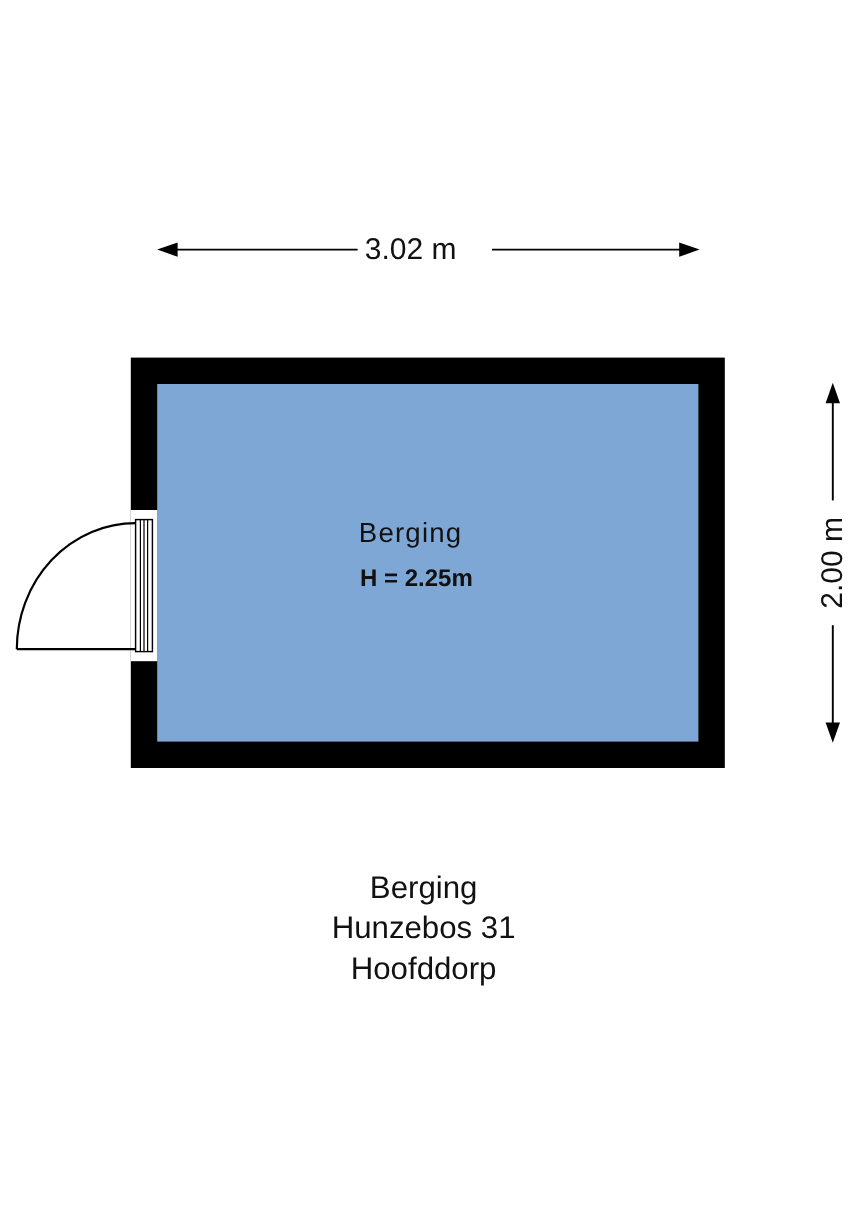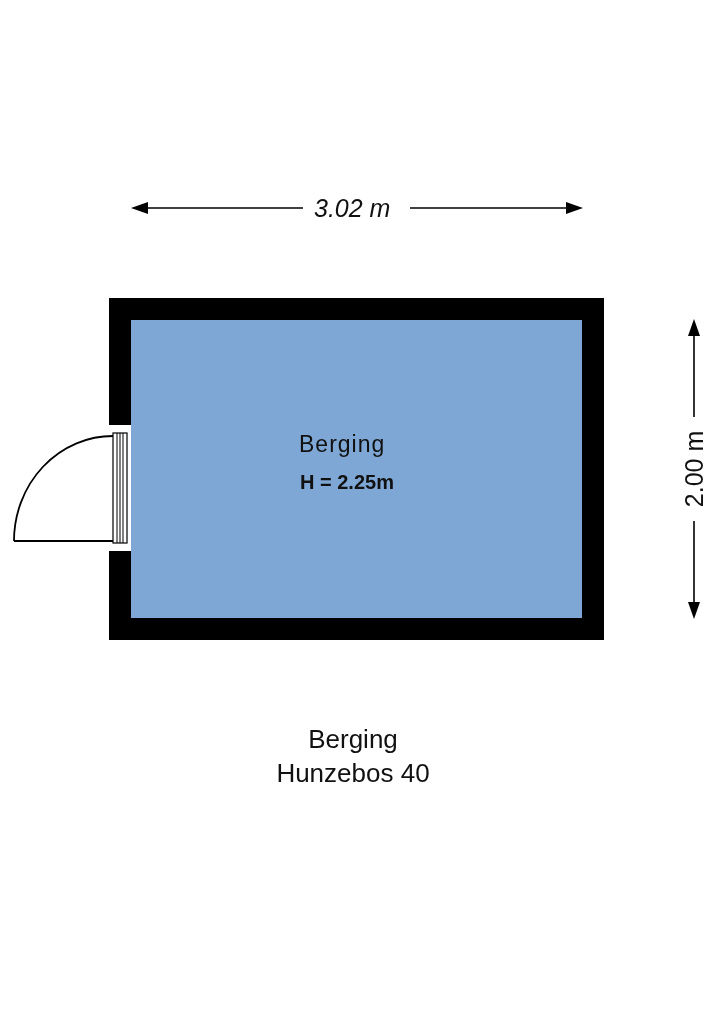--- a/index.html
+++ b/index.html
@@ -41,23 +41,24 @@
   <g>
     <rect x="113" y="433" width="14" height="110" fill="#fff" stroke="#000" stroke-width="1.2"></rect>
     <line x1="117" y1="433" x2="117" y2="543" stroke="#000" stroke-width="1"></line>
     <line x1="120" y1="433" x2="120" y2="543" stroke="#000" stroke-width="1"></line>
     <line x1="123" y1="433" x2="123" y2="543" stroke="#000" stroke-width="1"></line>
     <line x1="14" y1="541" x2="113" y2="541" stroke="#000" stroke-width="1.8"></line>
     <path d="M 14 541 A 99 105 0 0 1 113 436" fill="none" stroke="#000" stroke-width="1.8"></path>
   </g>
 </svg>
 
-<div class="abs dim-text" style="left:308px;top:196px;font-style:italic;">3.02 m</div>
+<div class="abs dim-text" style="left:298px;top:196px;">3.02 m</div>
 
 <div class="abs dim-text" style="left:694px;top:469px;transform:translate(-50%,-50%) rotate(-90deg);white-space:nowrap;">2.00 m</div>
 
 <div class="abs room-label" style="left:299px;top:431px;">Berging</div>
 <div class="abs room-height" style="left:300px;top:471px;">H = 2.25m</div>
 
 <div class="abs caption" style="left:153px;top:722px;">
   <div>Berging</div>
-  <div>Hunzebos 40</div>
+  <div>Hunzebos 31</div>
+  <div>Hoofddorp</div>
 </div>
 
 </body></html>

